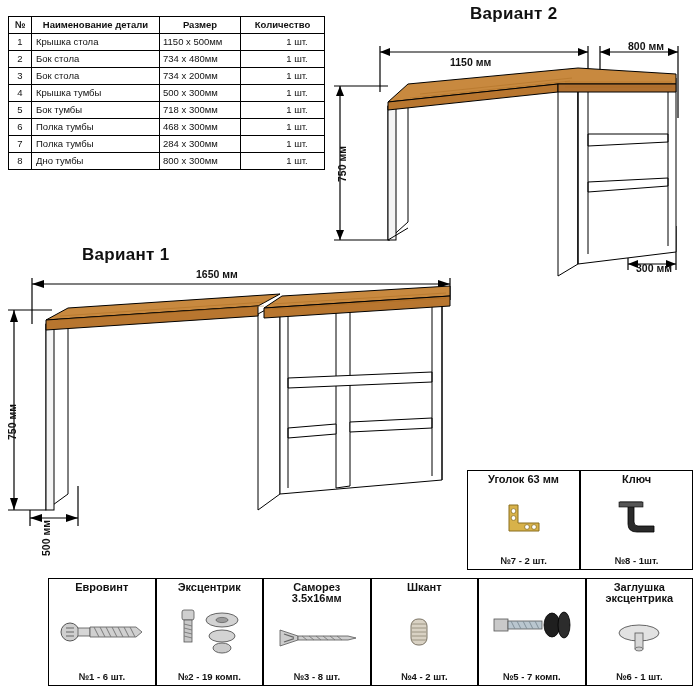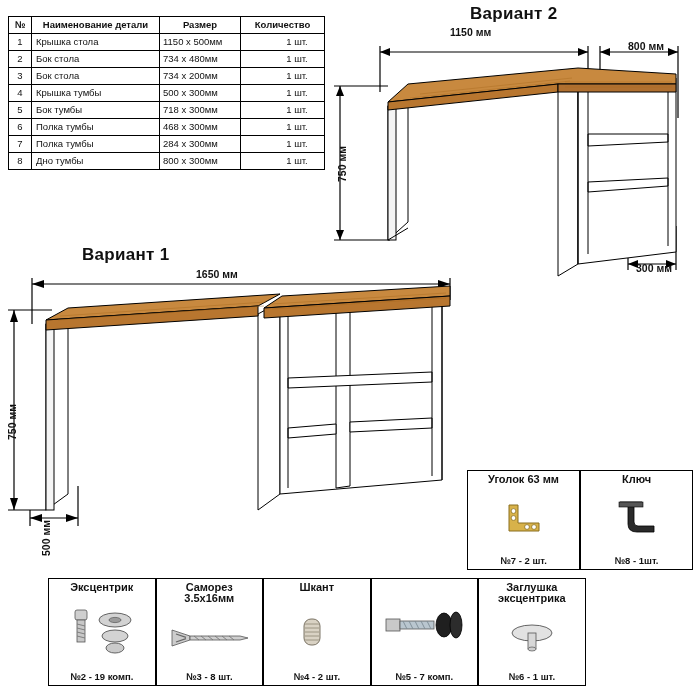--- a/index.html
+++ b/index.html
@@ -155,21 +155,21 @@
     <g stroke="#a8691f" stroke-width="0.6" opacity="0.7">
       <line x1="100" y1="72" x2="260" y2="55"></line>
       <line x1="110" y1="68" x2="262" y2="52"></line>
       <line x1="255" y1="56" x2="362" y2="56"></line>
       <line x1="255" y1="61" x2="362" y2="61"></line>
     </g>
 
     <line x1="78" y1="214" x2="98" y2="202" stroke="#000" stroke-width="1"></line>
   </svg>
 </div>
-<div class="abs dim" style="left:450px;top:26px;">1150 мм</div>
+<div class="abs dim" style="left:450px;top:56px;">1150 мм</div>
 <div class="abs dim" style="left:628px;top:40px;">800 мм</div>
 <div class="abs dim vert" style="left:336px;top:182px;">750 мм</div>
 <div class="abs dim" style="left:636px;top:262px;">300 мм</div>
 
 <div class="abs heading" style="left:82px;top:245px;">Вариант 1</div>
 
 <div class="abs" style="left:0px;top:262px;">
   <svg width="470" height="300" viewBox="0 0 470 300">
     <g stroke="#000" stroke-width="1.2" fill="none">
 
@@ -250,20 +250,41 @@
         <rect x="9" y="2" width="24" height="5" fill="#555" stroke="#000" stroke-width="0.6"></rect>
       </svg>
     </div>
     <div class="hw-qty">№8 - 1шт.</div>
   </div>
 </div>
 
 <div class="hw-grid" style="left:48px;top:578px;width:645px;height:108px;
      grid-template-columns:repeat(6,1fr);">
 
+  <div class="hw-cell">
+    <div class="hw-title">Евровинт</div>
+    <div class="hw-art">
+      <svg width="88" height="30" viewBox="0 0 88 30">
+        <ellipse cx="12" cy="15" rx="9" ry="9" fill="#cfcfcf" stroke="#555" stroke-width="1"></ellipse>
+        <path d="M8 11 L16 11 M8 15 L16 15 M8 19 L16 19" stroke="#666" stroke-width="1.2"></path>
+        <rect x="20" y="11" width="12" height="8" fill="#d6d6d6" stroke="#555" stroke-width="0.8"></rect>
+        <path d="M32 10 L78 10 L84 15 L78 20 L32 20 Z" fill="#d0d0d0" stroke="#555" stroke-width="0.8"></path>
+        <g stroke="#7b7b7b" stroke-width="1">
+          <line x1="36" y1="10" x2="41" y2="20"></line>
+            <line x1="42" y1="10" x2="47" y2="20"></line>
+          <line x1="48" y1="10" x2="53" y2="20"></line>
+            <line x1="54" y1="10" x2="59" y2="20"></line>
+          <line x1="60" y1="10" x2="65" y2="20"></line>
+            <line x1="66" y1="10" x2="71" y2="20"></line>
+          <line x1="72" y1="10" x2="77" y2="20"></line>
+        </g>
+      </svg>
+    </div>
+    <div class="hw-qty">№1 - 6 шт.</div>
+  </div>
 
   <div class="hw-cell">
     <div class="hw-title">Эксцентрик</div>
     <div class="hw-art">
       <svg width="86" height="52" viewBox="0 0 86 52">
         <rect x="16" y="4" width="12" height="10" rx="2" fill="#cfcfcf" stroke="#555" stroke-width="0.8"></rect>
         <rect x="18" y="14" width="8" height="22" fill="#c8c8c8" stroke="#555" stroke-width="0.8"></rect>
         <g stroke="#777" stroke-width="0.9">
           <line x1="18" y1="18" x2="26" y2="20"></line>
             <line x1="18" y1="22" x2="26" y2="24"></line>

